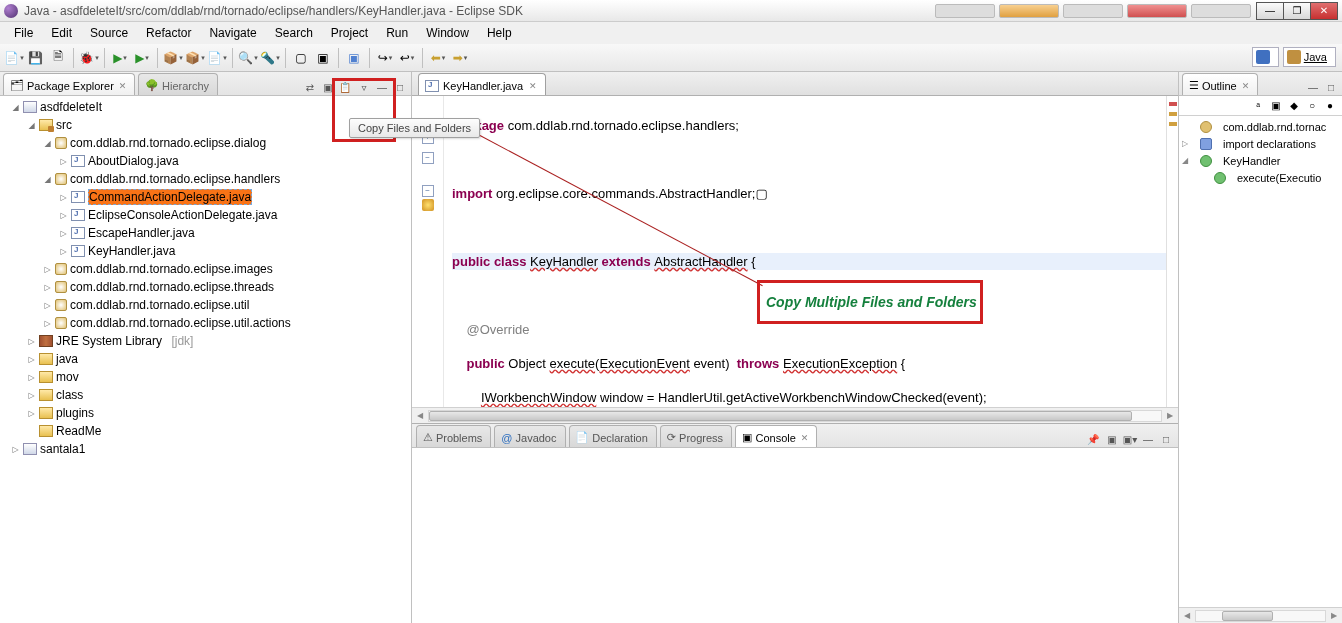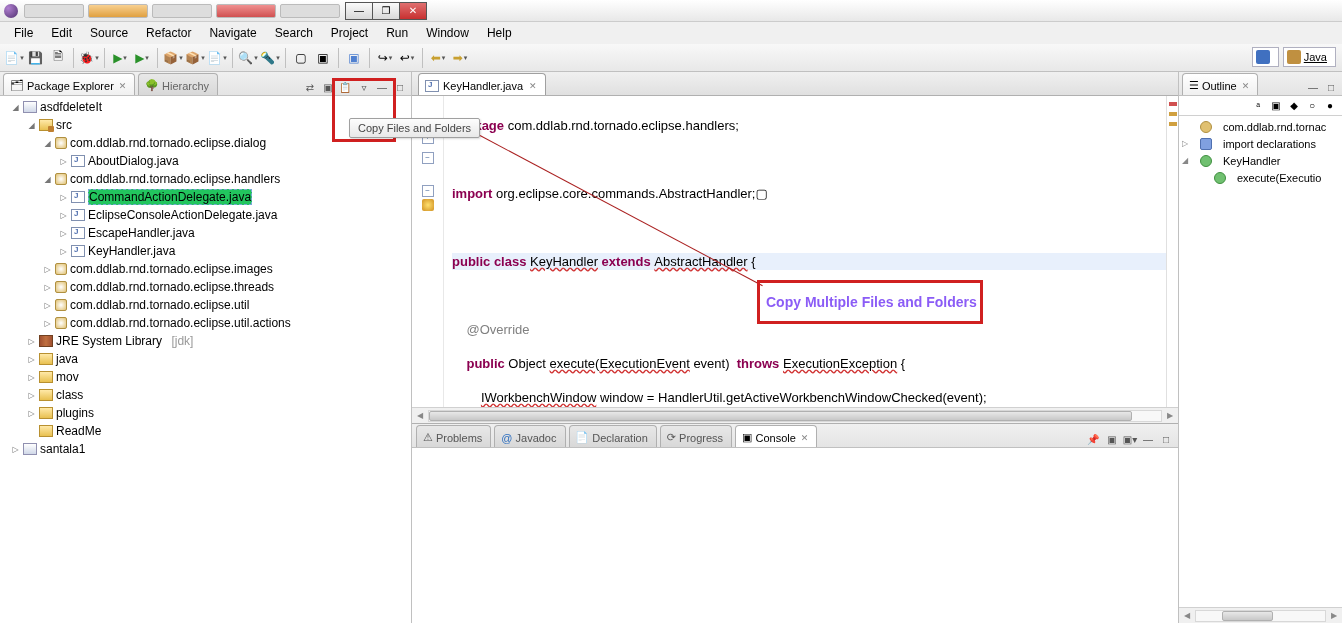--- a/index.html
+++ b/index.html
@@ -33,21 +33,21 @@
 .left-col{ width:412px; border-right:1px solid #c0c0c0; display:flex; flex-direction:column; background:#fff;}
 .view-tabs{ height:24px; display:flex; align-items:flex-end; background:linear-gradient(#f0f0f0,#e4e4e4); border-bottom:1px solid #c0c0c0; position:relative;}
 .view-tab{ height:22px; padding:2px 8px 0 6px; border:1px solid #b0b0b0; border-bottom:none; margin-left:3px; background:linear-gradient(#fff,#f0f0f0); border-radius:4px 4px 0 0; display:flex; align-items:center; gap:3px; font-size:11px;}
 .view-tab .closex{font-size:9px;color:#888;margin-left:2px;}
 .view-tab.inactive{ background:linear-gradient(#e8e8e8,#d8d8d8); color:#666;}
 .tabctl{ margin-left:auto; display:flex; align-items:center; gap:2px; padding-right:3px;}
 .tabctl .ic{ width:16px;height:16px;display:flex;align-items:center;justify-content:center;font-size:10px;color:#555;}
 
 .tree{ flex:1; overflow:auto; padding:2px 0 4px 4px; font-size:12px;}
 .tree .noderow{ display:flex; align-items:center; height:18px; gap:3px; white-space:nowrap;}
-.tree .sel{ background:#22c55e; border:1px dashed #7aa7d8;}
+.tree .sel{ background:#f97316; border:1px dashed #7aa7d8;}
 .tree .tw{ width:9px; text-align:center; font-size:8px; color:#777;}
 .tree .pad{ display:inline-block;}
 
 .micon{ width:14px; height:12px; display:inline-block;}
 .micon.proj{ background:linear-gradient(#fff,#d0d8e8); border:1px solid #9090b0;}
 .micon.folder{ background:linear-gradient(#ffe9a8,#e8c050); border:1px solid #b89030;}
 .micon.srcfolder{ background:linear-gradient(#ffe9a8,#e8c050); border:1px solid #b89030; position:relative;}
 .micon.srcfolder::after{content:"";position:absolute;right:-2px;bottom:-2px;width:6px;height:6px;background:#c08030;border-radius:1px;}
 .micon.pkg{ width:12px;height:12px; background:radial-gradient(circle,#fff,#e0c070); border:1px solid #b09040; border-radius:2px;}
 .micon.java{ background:#fff; border:1px solid #8090b0; position:relative;}
@@ -95,28 +95,29 @@
 .oicon.cls{ background:#70c070; border:1px solid #409040;}
 .oicon.mth{ background:#70c070; border:1px solid #409040;}
 .hsb{ height:16px; background:#f0f0f0; border-top:1px solid #d0d0d0; display:flex; align-items:center;}
 .hsb .tr{ width:16px; text-align:center; font-size:8px; color:#888;}
 .hsb .track{ flex:1; height:12px; background:#f8f8f8; border:1px solid #d8d8d8; position:relative;}
 .hsb .thumb{ position:absolute; top:0; bottom:0; left:20%; width:40%; background:linear-gradient(#e8e8e8,#c8c8c8); border:1px solid #b0b0b0; border-radius:2px;}
 
 
 .redbox{ position:absolute; border:3px solid #d02020; pointer-events:none;}
 .tooltip{ position:absolute; background:linear-gradient(#fdfdfd,#e8e8e8); border:1px solid #a0a0a0; padding:3px 8px; font-size:11px; color:#444; border-radius:2px; box-shadow:1px 1px 2px rgba(0,0,0,0.15);}
-.redtext{ position:absolute; font-weight:bold; font-size:14px; color:#8b5cf6;}
+.redtext{ position:absolute; font-weight:bold; font-size:14px; color:#15803d;font-style:italic;}
 .annoline{ position:absolute; background:#aa2020; height:1px; transform-origin:left center;}
 </style>
 </head>
 <body>
 
 <div class="titlebar">
   <div class="eclipse-icon"></div>
+  <div class="title">Java - asdfdeleteIt/src/com/ddlab/rnd/tornado/eclipse/handlers/KeyHandler.java - Eclipse SDK</div>
   <div class="browser-tabs">
     <div class="btab"></div>
     <div class="btab orange"></div>
     <div class="btab"></div>
     <div class="btab red"></div>
     <div class="btab"></div>
   </div>
   <div class="winctl">
     <div class="winbtn">—</div>
     <div class="winbtn">❐</div>

